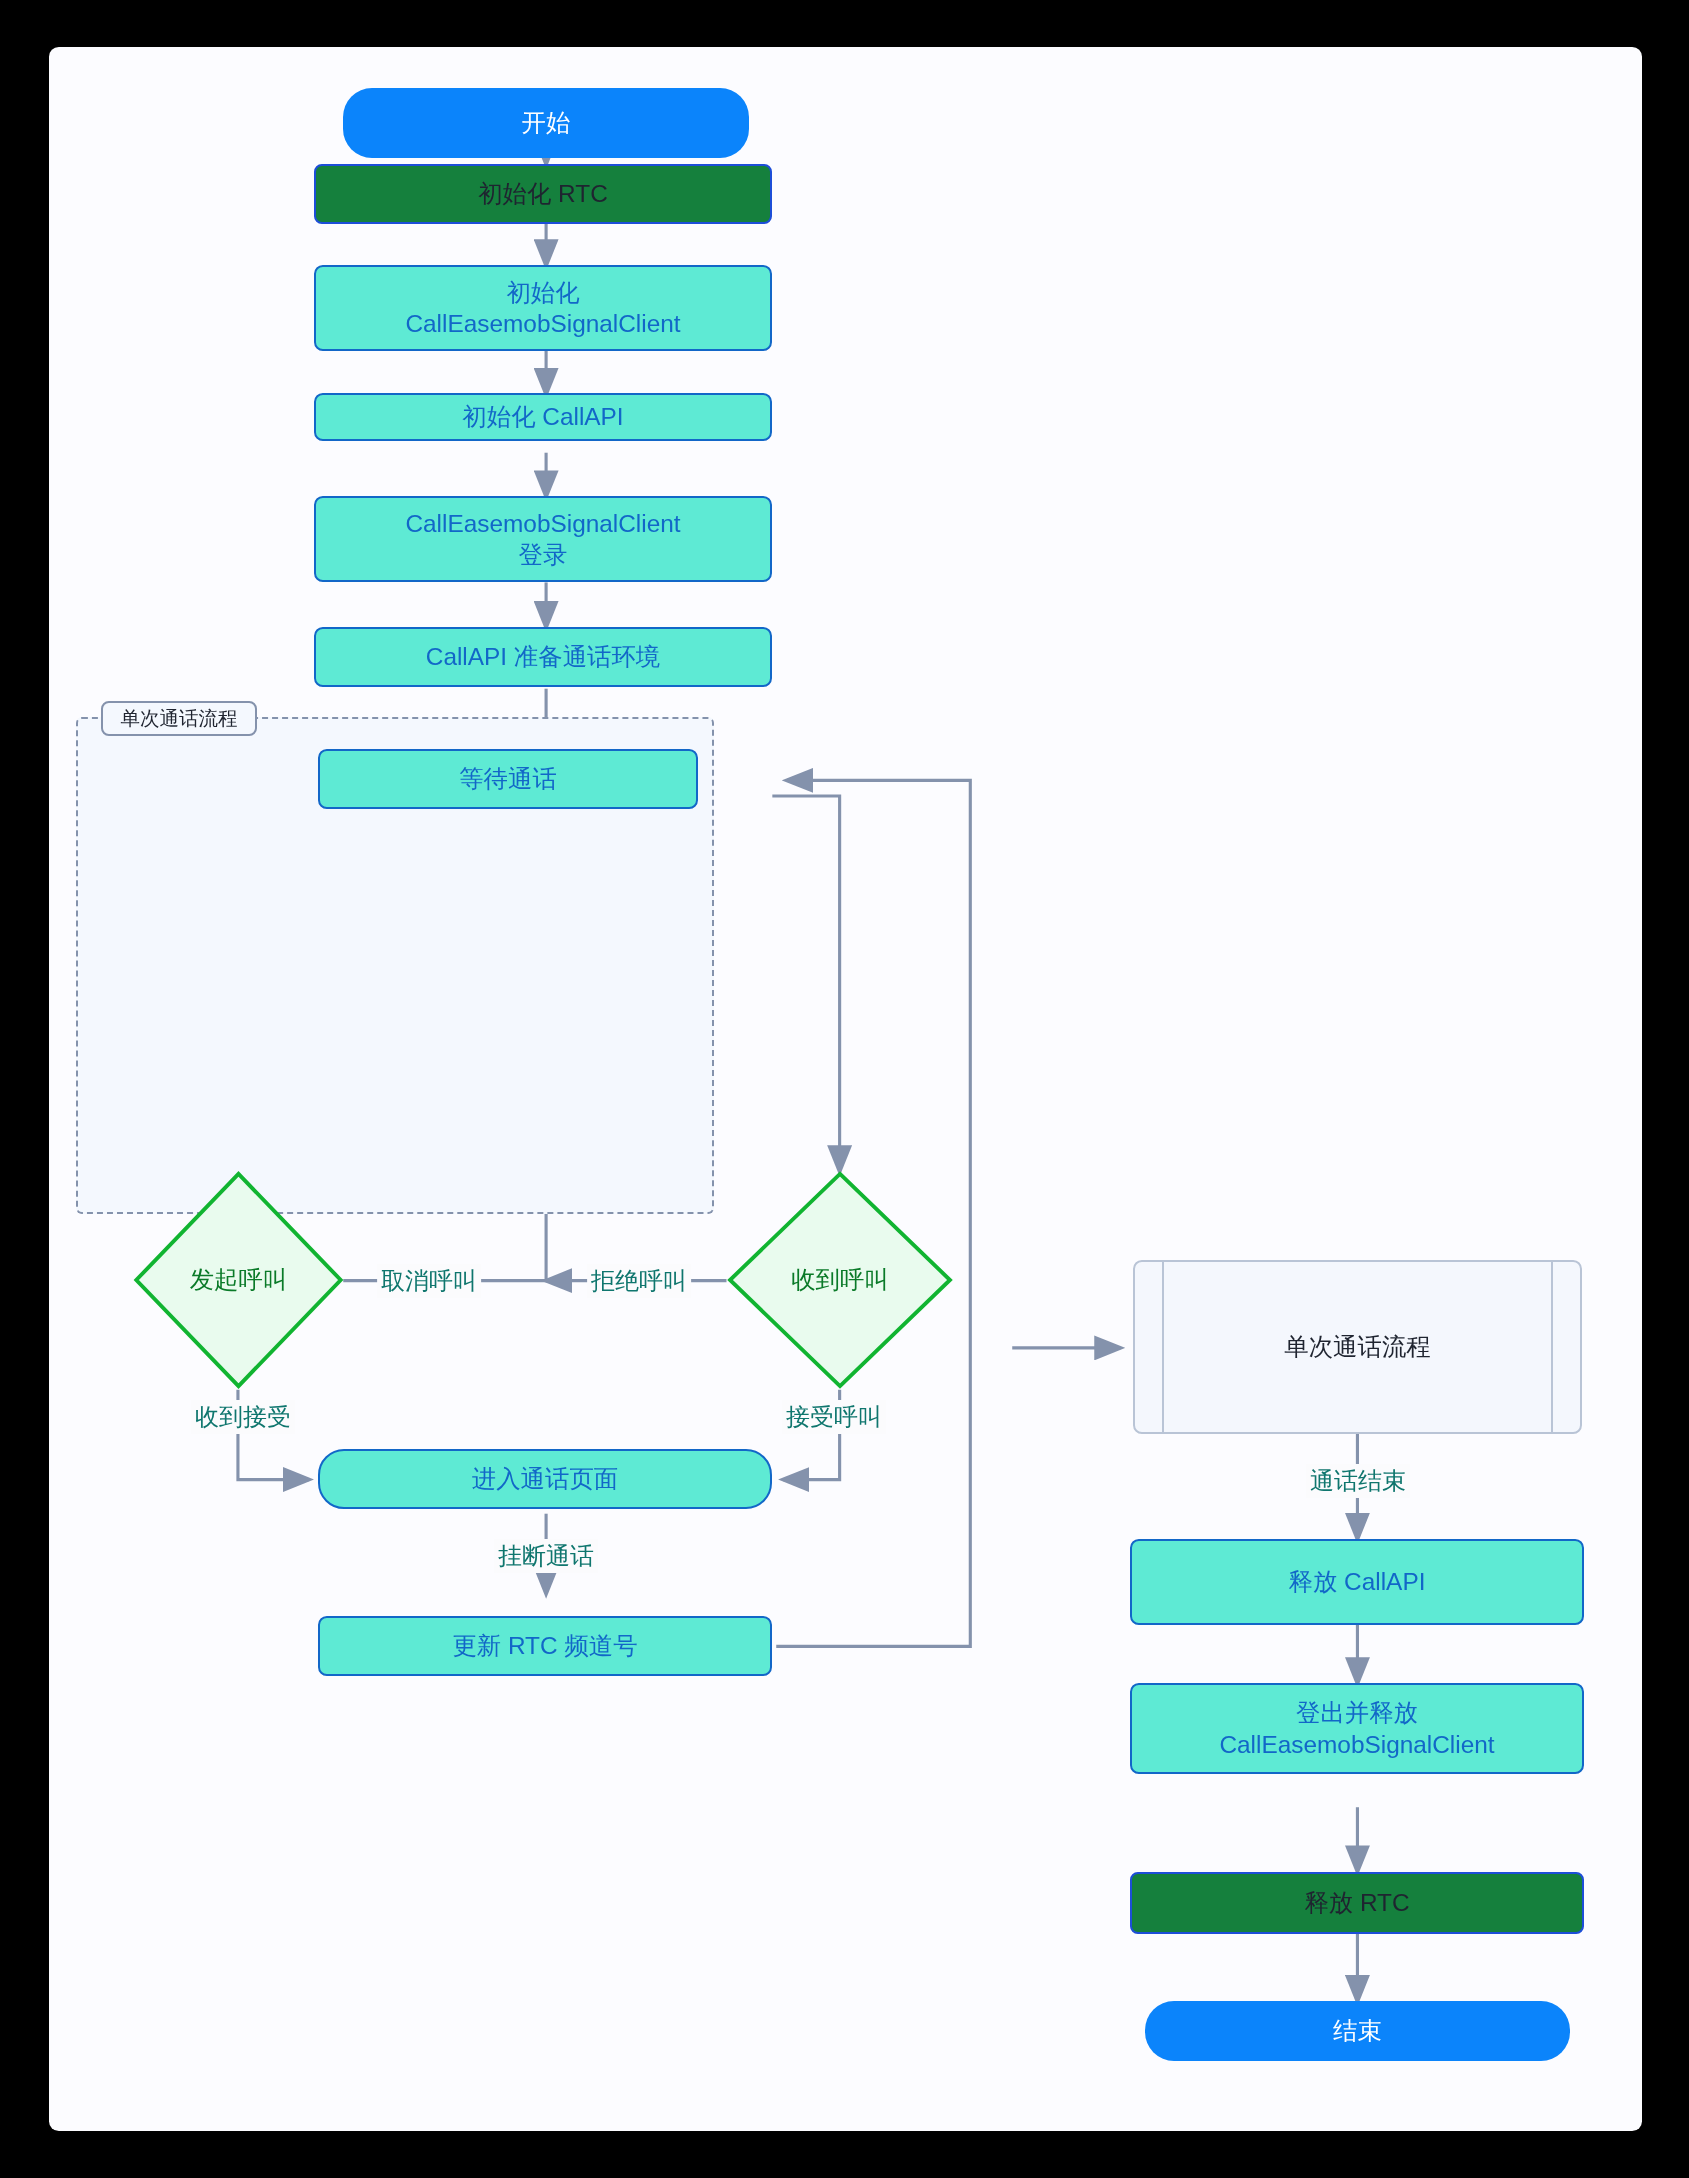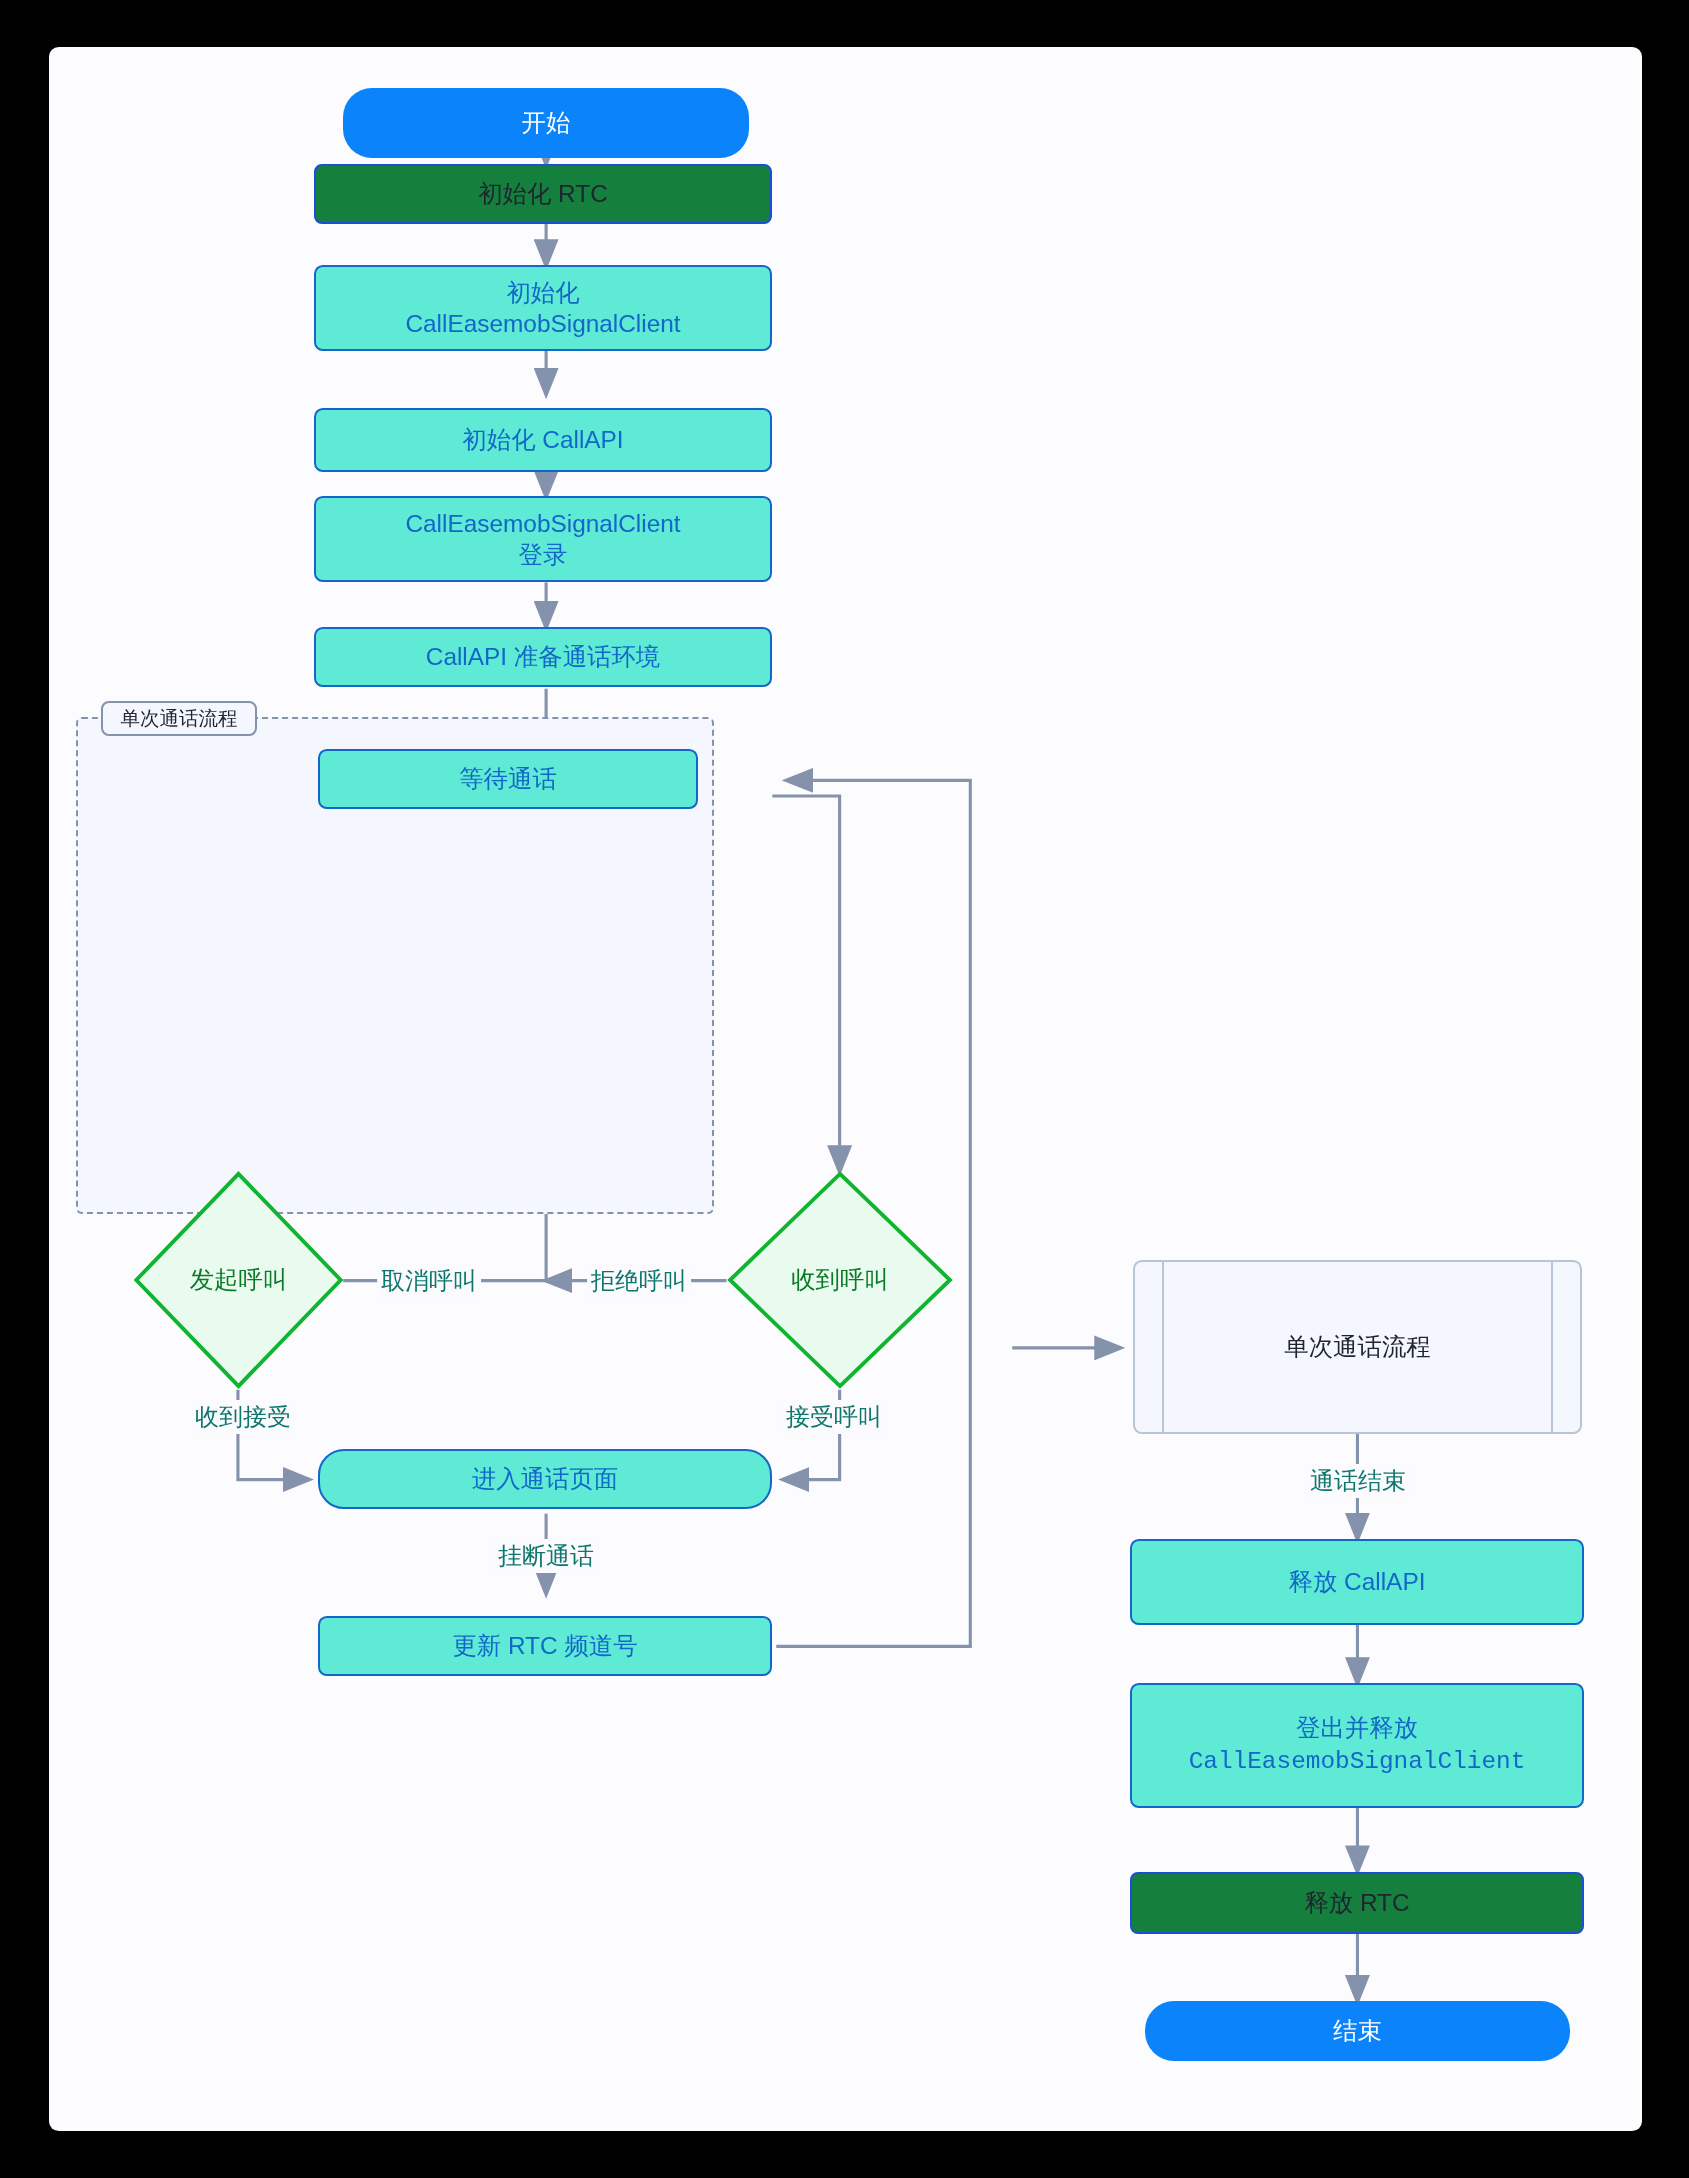--- a/index.html
+++ b/index.html
@@ -100,21 +100,21 @@
     <div id="subgraph"></div>
     <div id="subgraph-label">单次通话流程</div>
 
     <div class="node n-term" style="left:343px;top:88px;width:406px;height:70px;">开始</div>
 
     <div class="node n-plain" style="left:314px;top:164px;width:458px;height:60px;">初始化 RTC</div>
 
     <div class="node n-blue" style="left:314px;top:265px;width:458px;height:86px;">初始化
 CallEasemobSignalClient</div>
 
-    <div class="node n-blue" style="left:314px;top:408px;width:458px;height:64px;">初始化 CallAPI</div>
+    <div class="node n-blue" style="left:314px;top:393px;width:458px;height:48px;">初始化 CallAPI</div>
 
     <div class="node n-blue" style="left:314px;top:496px;width:458px;height:86px;">CallEasemobSignalClient
 登录</div>
 
     <div class="node n-blue" style="left:314px;top:627px;width:458px;height:60px;">CallAPI 准备通话环境</div>
 
     <div class="node n-blue" style="left:318px;top:749px;width:380px;height:60px;">等待通话</div>
 
     <div class="n-dia" style="left:133px;top:1171px;width:211px;height:218px;">
       <svg class="shape" viewBox="0 0 216 224">
@@ -135,21 +135,21 @@
     <div class="node n-blue" style="left:318px;top:1616px;width:454px;height:60px;">更新 RTC 频道号</div>
 
     <div class="node n-sub" style="left:1133px;top:1260px;width:449px;height:174px;">
       <span class="inner-l"></span>
       <span class="inner-r"></span>
       <span>单次通话流程</span>
     </div>
 
     <div class="node n-blue" style="left:1130px;top:1539px;width:454px;height:86px;">释放 CallAPI</div>
 
-    <div class="node n-blue" style="left:1130px;top:1683px;width:454px;height:125px;font-family:Liberation Mono, monospace;">登出并释放
+    <div class="node n-blue" style="left:1130px;top:1683px;width:454px;height:91px;">登出并释放
 CallEasemobSignalClient</div>
 
     <div class="node n-plain" style="left:1130px;top:1872px;width:454px;height:62px;">释放 RTC</div>
 
     <div class="node n-term" style="left:1145px;top:2001px;width:425px;height:60px;">结束</div>
 
     <div class="elabel" style="left:429px;top:1281px;">取消呼叫</div>
 
     <div class="elabel" style="left:639px;top:1281px;">拒绝呼叫</div>
 

